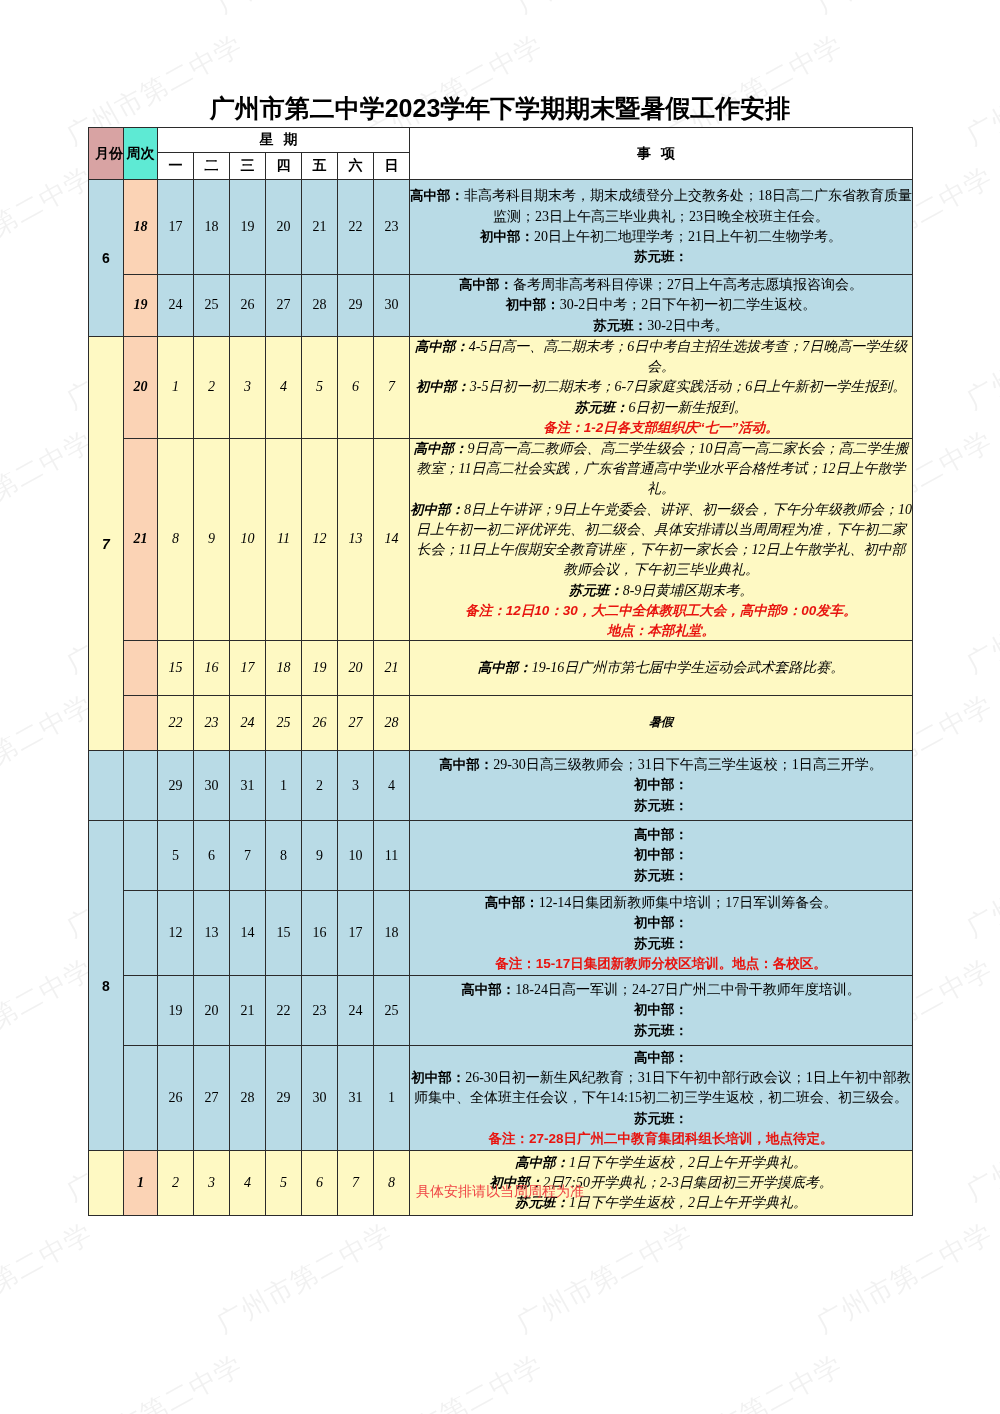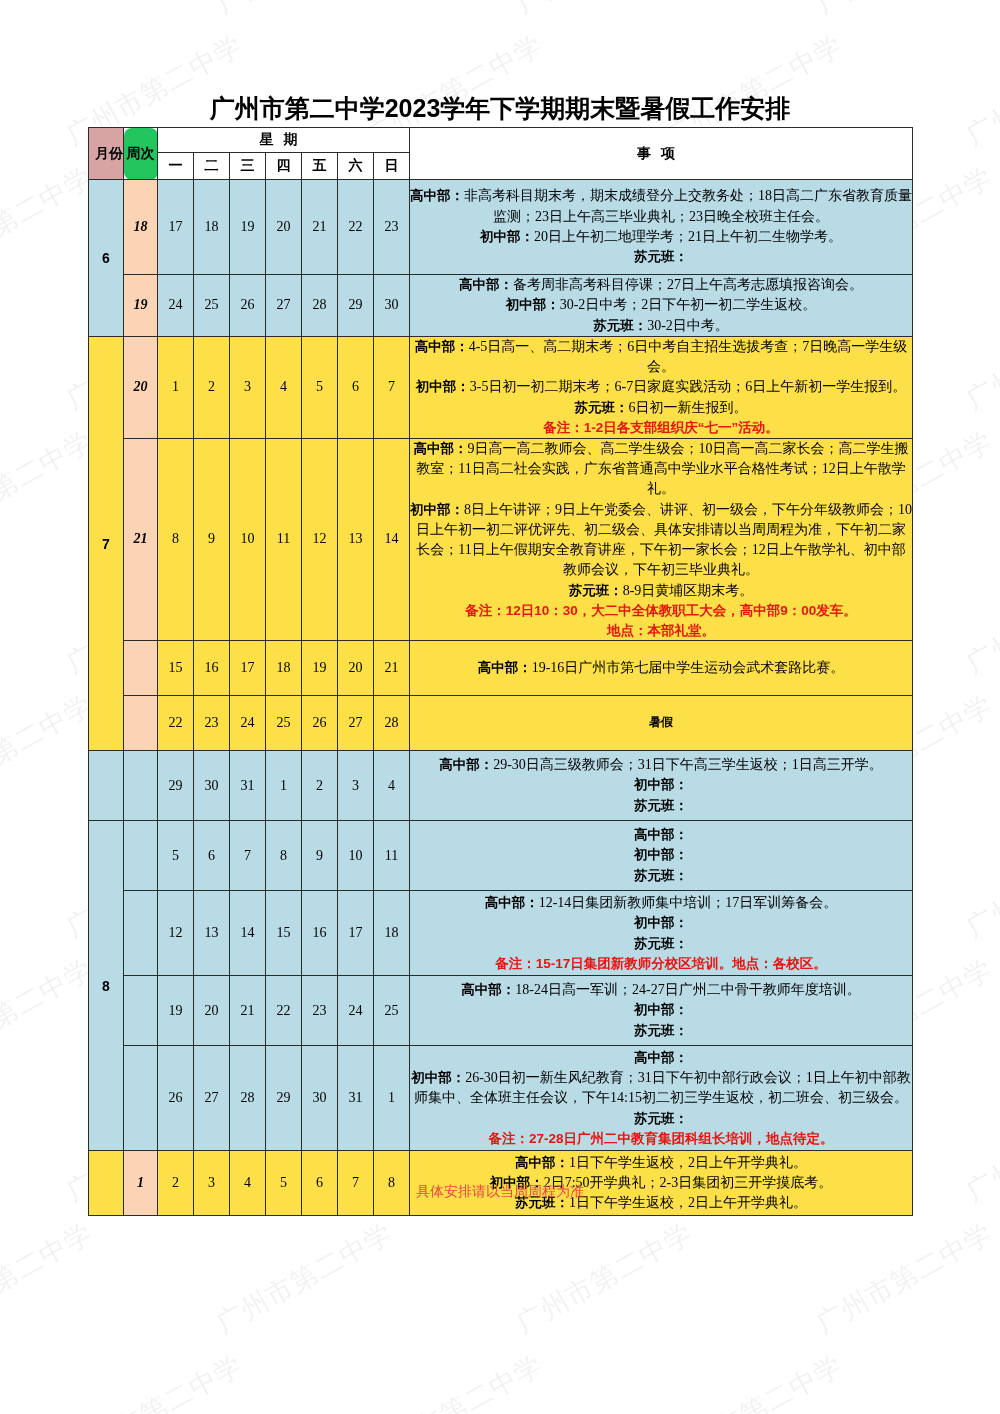--- a/index.html
+++ b/index.html
@@ -62,26 +62,25 @@
 
   
   .h-month{
     background:#d8a3a3;
     font-family:"Liberation Sans","DejaVu Sans",sans-serif;
     font-weight:bold;font-size:15px;
     text-align:right;line-height:1.15;
     width:35px;
   }
   .h-week{
-    background:#22c55e;
+    background:#5eead4;
     font-family:"Liberation Sans","DejaVu Sans",sans-serif;
     font-weight:bold;font-size:15px;
     text-align:center;line-height:1.15;
     width:34px;
-    border-radius:8px;
   }
   .h-xingqi{
     background:#ffffff;
     font-family:"Liberation Sans","DejaVu Sans",sans-serif;
     font-weight:bold;font-size:15px;
     text-align:center;
     letter-spacing:10px;
     padding-left:10px;
     height:24px;
   }
@@ -145,21 +144,21 @@
   .c-items .plain{
     font-family:"Liberation Serif","DejaVu Serif",serif;
   }
   .c-items .holiday{
     font-family:"Liberation Sans","DejaVu Sans",sans-serif;
     font-weight:bold;
     font-size:12px;
   }
 
   .bg-blue{background:#b9dbe6;}
-  .bg-white{background:#fde047;}
+  .bg-white{background:#fef9c3;font-style:italic;}
   .bg-peach{background:#fbd3b5;}
 
   #footer-note{
     position:absolute;
     left:0;right:0;top:1183px;
     text-align:center;
     font-family:Liberation Mono, monospace;
     font-size:14px;
     color:#ef4444;
   }

